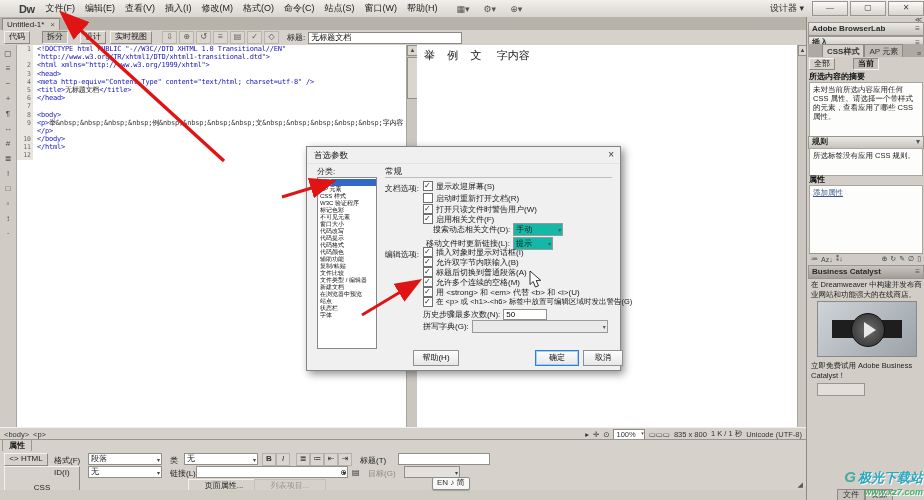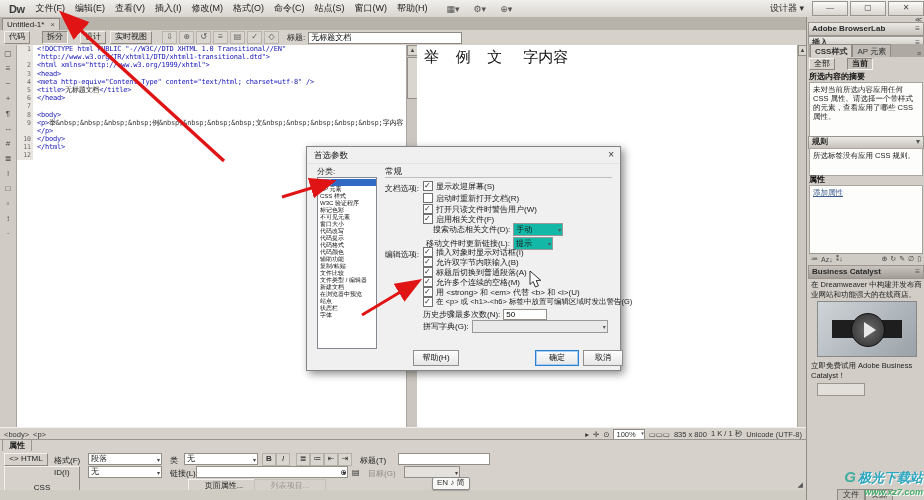--- a/index.html
+++ b/index.html
@@ -1,21 +1,21 @@
 <!DOCTYPE html>
 <html><head>
 <meta charset="utf-8">
 <style>
   html,body{margin:0;padding:0;}
   body{width:924px;height:500px;overflow:hidden;font-family:"Liberation Sans","DejaVu Sans",sans-serif;background:#d6d2cb;position:relative;font-size:9px;color:#1c1c1c;}
   #app{position:absolute;inset:0;}
   .abs{position:absolute;}
   
   #menubar{left:0;top:0;width:924px;height:17px;background:linear-gradient(#f1efec,#d9d5cf);border-bottom:1px solid #a9a49d;display:flex;align-items:center;}
-  #dwlogo{font-weight:bold;font-size:11px;color:#3c3c3c;padding:0 6px 0 9px;letter-spacing:-.5px;}
+  #dwlogo{font-weight:bold;font-size:11px;color:#3c3c3c;padding:0 6px 0 19px;letter-spacing:-.5px;}
   .mi{padding:1px 5px;font-size:9px;color:#222;}
   .appbar-ic{margin-left:14px;font-size:9px;color:#555;}
   #workspace{margin-left:auto;font-size:9px;color:#333;padding-right:6px;}
   .winbtn{width:34px;height:13px;border:1px solid #9a958e;background:linear-gradient(#fbfaf8,#d8d4ce);font-size:8px;line-height:11px;text-align:center;color:#444;margin-left:2px;}
   #tabbar{left:0;top:17px;width:806px;height:13px;background:#b7b3ab;border-bottom:1px solid #8f8b84;}
   #doctab{position:absolute;left:2px;top:1px;height:12px;background:#d6d2cb;border:1px solid #8f8b84;border-bottom:none;font-size:8px;padding:1px 4px 0 4px;color:#222;}
   #doctab .x{margin-left:6px;color:#555;}
   #toolbar{left:0;top:30px;width:806px;height:15px;background:#d6d2cb;border-bottom:1px solid #9a968f;display:flex;align-items:center;}
   .tbtn{height:11px;line-height:10px;font-size:8px;padding:0 4px;background:#d6d2cb;border:1px solid;border-color:#f4f2ef #8d8982 #8d8982 #f4f2ef;margin-left:12px;color:#222;}
   .tbtn.pressed{background:#c4c0b9;border-color:#8d8982 #f4f2ef #f4f2ef #8d8982;}
@@ -27,21 +27,21 @@
   .cico{width:11px;height:10px;font-size:8px;line-height:10px;text-align:center;color:#4c4c4c;}
   #codepane{left:17px;top:45px;width:389px;height:382px;background:#fff;overflow:hidden;font-family:"DejaVu Sans Mono","Liberation Mono",monospace;font-size:7px;}
   .crow{display:flex;height:8.2px;line-height:8.2px;white-space:pre;}
   .gut{width:14px;background:#e9e6e1;color:#6a6a6a;font-size:6.5px;text-align:right;padding-right:2px;flex:0 0 auto;}
   .ctext{padding-left:4px;letter-spacing:-0.2px;}
   .c-t{color:#1414b8;} .c-x{color:#111;} .c-e{color:#3a3a3a;}
   .vscroll{top:45px;width:11px;height:382px;background:#cbc7c0;border-left:1px solid #a9a49d;}
   .vscroll .up{height:9px;background:#d9d5cf;border:1px solid #938f88;font-size:6px;text-align:center;line-height:8px;color:#444;}
   .vscroll .thumb{height:40px;background:#d9d5cf;border:1px solid #938f88;margin-top:1px;}
   #designpane{left:417px;top:45px;width:380px;height:382px;background:#fff;}
-  #designtext{position:absolute;left:7px;top:3px;font-size:15px;color:#111;white-space:pre;}
+  #designtext{position:absolute;left:7px;top:3px;font-size:11px;color:#111;white-space:pre;}
   
   #dock{left:806px;top:17px;width:118px;height:483px;background:#d2cec7;border-left:1px solid #8f8b84;}
   .pbar{position:absolute;left:1px;right:1px;height:12px;background:linear-gradient(#eceae6,#c6c2bb);border:1px solid #9a968f;font-size:8px;font-weight:bold;color:#2a2a2a;padding:0 3px;line-height:11px;}
   .pbar .pic{float:right;color:#555;font-weight:normal;}
   .tabrow{position:absolute;left:1px;right:1px;height:13px;background:#aeaaa3;display:flex;align-items:flex-end;}
   .ptab{font-size:8px;padding:1px 4px 0 4px;height:11px;border:1px solid #8f8b84;border-bottom:none;background:#c0bcb5;color:#333;}
   .ptab.on{background:#d6d2cb;font-weight:bold;}
   .seg{font-size:8px;height:10px;line-height:9px;padding:0 4px;border:1px solid;border-color:#f4f2ef #8d8982 #8d8982 #f4f2ef;background:#d6d2cb;}
   .seg.on{background:#c4c0b9;border-color:#8d8982 #f4f2ef #f4f2ef #8d8982;font-weight:bold;}
   .shdr{position:absolute;left:2px;font-size:8px;font-weight:bold;color:#111;}
@@ -181,25 +181,25 @@
   </div>
   <div class="vscroll abs" style="left:797px;width:9px">
       <div class="up">▲</div>
     </div>
 
   <div id="dock" class="abs">
     <span class="abs" style="right:3px;top:-1px;font-size:7px;color:#444">≪</span>
     <div class="pbar" style="top:5px"><span>Adobe BrowserLab</span><span class="pic">≡</span></div>
     <div class="pbar" style="top:19px"><span>插入</span><span class="pic">≡</span></div>
     <div class="tabrow" style="top:27px">
-      <span class="ptab on" style="margin-left:2px">CSS样式</span>
+      <span class="ptab on" style="margin-left:14px">CSS样式</span>
       <span class="ptab">AP 元素</span>
       <span style="margin-left:auto;font-size:7px;color:#444;padding:0 3px">≡</span>
     </div>
-    <div class="abs" style="left:2px;top:41px;display:flex;gap:12px">
+    <div class="abs" style="left:2px;top:41px;display:flex;gap:18px">
       <span class="seg">全部</span>
       <span class="seg on">当前</span>
     </div>
     <span class="shdr" style="top:54px">所选内容的摘要</span>
     <div class="whitebox" style="top:65px;height:50px"><span>未对当前所选内容应用任何 CSS 属性。请选择一个带样式的元素，查看应用了哪些 CSS 属性。</span></div>
     <div class="pbar" style="top:119px;height:11px;line-height:10px"><span>规则</span><span class="pic">▾</span></div>
     <div class="whitebox" style="top:131px;height:22px"><span>所选标签没有应用 CSS 规则。</span></div>
     <span class="shdr" style="top:157px">属性</span>
     <div class="whitebox" style="top:168px;height:65px">
       <span class="linky">添加属性</span>

